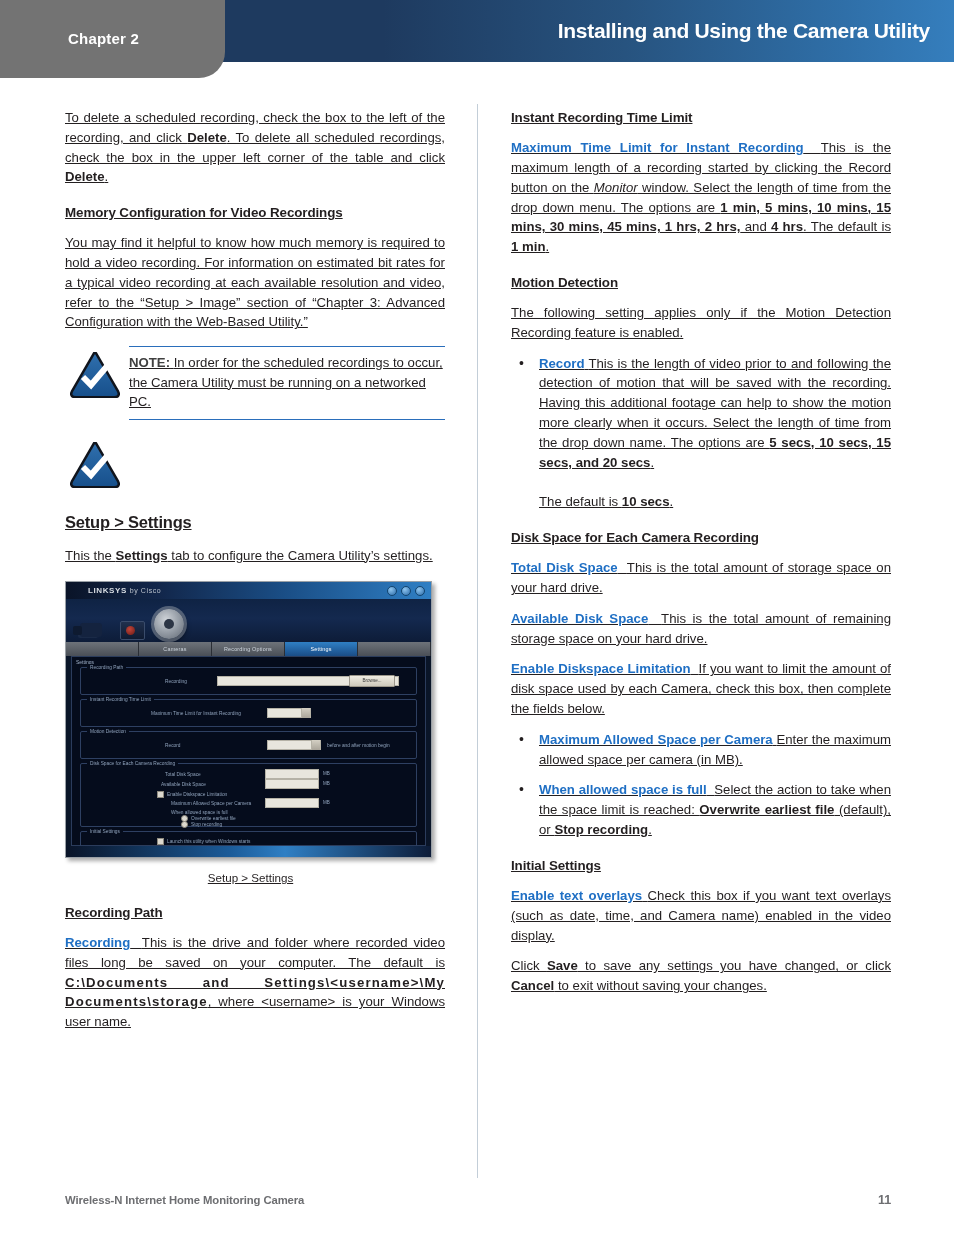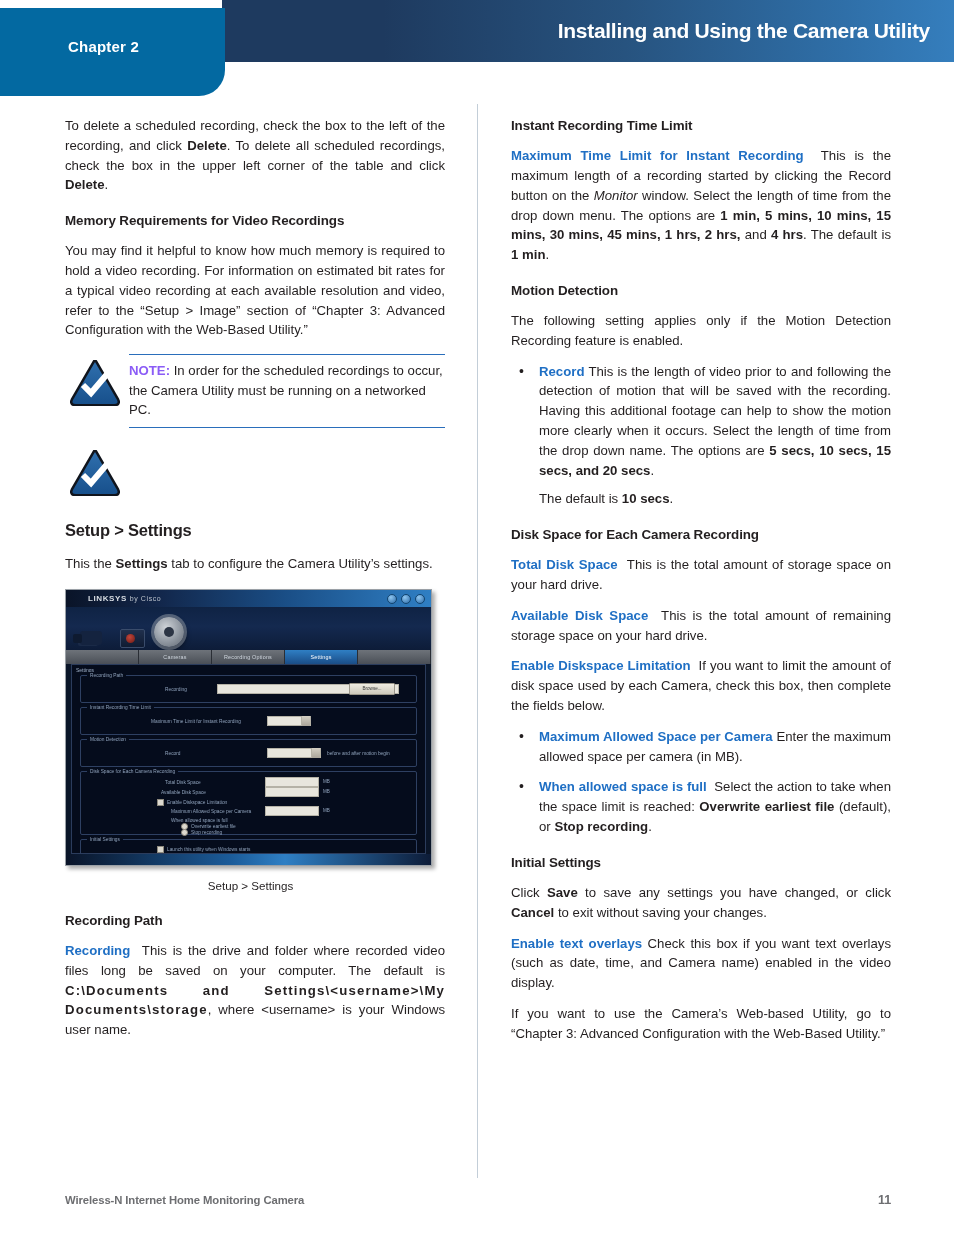--- a/index.html
+++ b/index.html
@@ -38,44 +38,45 @@
     transform: translateY(-50%);
     color: #ffffff;
     font-size: 21px;
     font-weight: bold;
     letter-spacing: -0.3px;
     white-space: nowrap;
     font-stretch: condensed;
   }
   .chapter-tab {
     position: absolute;
-    top: 8px; left: 0;
+    top: 0; left: 0;
     width: 225px;
-    height: 88px;
-    background: #0369a1;
+    height: 78px;
+    background: #737373;
     border-bottom-right-radius: 26px;
   }
   .chapter-label {
     position: absolute;
     left: 68px;
     top: 30px;
     color: #ffffff;
     font-size: 15px;
     font-weight: bold;
     letter-spacing: 0.2px;
   }
 
   
   .col {
     position: absolute;
-    top: 116px;
+    top: 108px;
     width: 380px;
     font-size: 13.2px;
     line-height: 1.5;
     text-align: justify;
+    text-decoration: underline;
   }
   .col-left  { left: 65px;  }
   .col-right { left: 511px; }
 
   .col-divider {
     position: absolute;
     left: 477px;
     top: 104px;
     width: 1px;
     height: 1074px;
@@ -144,21 +145,21 @@
   }
   .note-body {
     margin-left: 64px;
     border-top: 1.6px solid #2a6ebb;
     border-bottom: 1.6px solid #2a6ebb;
     padding: 6px 0 7px 0;
     font-size: 13.2px;
     line-height: 1.48;
     text-align: left;
   }
-  .note-label { color: #8b5cf6; font-weight: bold; }
+  .note-label { color: #404040; font-weight: bold; }
 
   
   .shot-wrap {
     position: relative;
     margin-top: 16px;
     width: 371px;
   }
   .shot {
     position: relative;
     width: 365px;
@@ -357,21 +358,21 @@
     <div class="chapter-label">Chapter 2</div>
   </div>
 </div>
 
 <div class="col-divider"></div>
 
 <div class="col col-left">
 
   <p>To delete a scheduled recording, check the box to the left of the recording, and click <b>Delete</b>. To delete all scheduled recordings, check the box in the upper left corner of the table and click <b>Delete</b>.</p>
 
-  <h3 class="sub">Memory Requirements for Video Recordings</h3>
+  <h3 class="sub">Memory Configuration for Video Recordings</h3>
 
   <p>You may find it helpful to know how much memory is required to hold a video recording. For information on estimated bit rates for a typical video recording at each available resolution and video, refer to the “Setup &gt; Image” section of “Chapter 3: Advanced Configuration with the Web-Based Utility.”</p>
 
   <div class="note">
     <div class="note-icon">
       <svg viewBox="0 0 50 46" width="50" height="46" aria-hidden="true">
         <defs>
           <linearGradient id="ng1" x1="0" y1="0" x2="0" y2="1">
             <stop offset="0%" stop-color="#2f6fad"></stop>
             <stop offset="100%" stop-color="#17508c"></stop>
@@ -507,44 +508,43 @@
   <h3 class="sub" style="margin-top:0;">Instant Recording Time Limit</h3>
 
   <p><span class="blue">Maximum Time Limit for Instant Recording</span>&nbsp; <span>This is the maximum length of a recording started by clicking the Record button on the </span><i>Monitor</i><span> window. Select the length of time from the drop down menu. The options are </span><b>1 min, 5 mins, 10 mins, 15 mins, 30 mins, 45 mins, 1 hrs, 2 hrs,</b><span> and </span><b>4 hrs</b><span>. The default is </span><b>1 min</b>.</p>
 
   <h3 class="sub">Motion Detection</h3>
 
   <p>The following setting applies only if the Motion Detection Recording feature is enabled.</p>
 
   <ul class="bullets">
     <li><span class="blue">Record</span> <span>This is the length of video prior to and following the detection of motion that will be saved with the recording. Having this additional footage can help to show the motion more clearly when it occurs. Select the length of time from the drop down name. The options are </span><b>5 secs, 10 secs, 15 secs, and 20 secs</b>.
-      <div style="margin-top:9px;"><span>The default is </span><b>10 secs</b>.</div>
+      <div style="margin-top:20px;"><span>The default is </span><b>10 secs</b>.</div>
     </li>
   </ul>
 
   <h3 class="sub">Disk Space for Each Camera Recording</h3>
 
   <p><span class="blue">Total Disk Space</span>&nbsp; <span>This is the total amount of storage space on your hard drive.</span></p>
 
   <p><span class="blue">Available Disk Space</span>&nbsp; <span>This is the total amount of remaining storage space on your hard drive.</span></p>
 
   <p><span class="blue">Enable Diskspace Limitation</span>&nbsp; <span>If you want to limit the amount of disk space used by each Camera, check this box, then complete the fields below.</span></p>
 
   <ul class="bullets">
     <li><span class="blue">Maximum Allowed Space per Camera</span> <span>Enter the maximum allowed space per camera (in MB).</span></li>
     <li><span class="blue">When allowed space is full</span>&nbsp; <span>Select the action to take when the space limit is reached: </span><b>Overwrite earliest file</b><span> (default), or </span><b>Stop recording</b>.</li>
   </ul>
 
   <h3 class="sub">Initial Settings</h3>
 
 
+  <p><span class="blue">Enable text overlays</span> <span>Check this box if you want text overlays (such as date, time, and Camera name) enabled in the video display.</span></p>
+
   <p><span>Click </span><b>Save</b><span> to save any settings you have changed, or click </span><b>Cancel</b><span> to exit without saving your changes.</span></p>
 
-  <p><span class="blue">Enable text overlays</span> <span>Check this box if you want text overlays (such as date, time, and Camera name) enabled in the video display.</span></p>
-
-  <p>If you want to use the Camera’s Web-based Utility, go to “Chapter 3: Advanced Configuration with the Web-Based Utility.”</p>
 
 </div>
 
 <div class="page-footer">
   <span>Wireless-N Internet Home Monitoring Camera</span>
   <span class="page-number">11</span>
 </div>
 
 </body></html>

